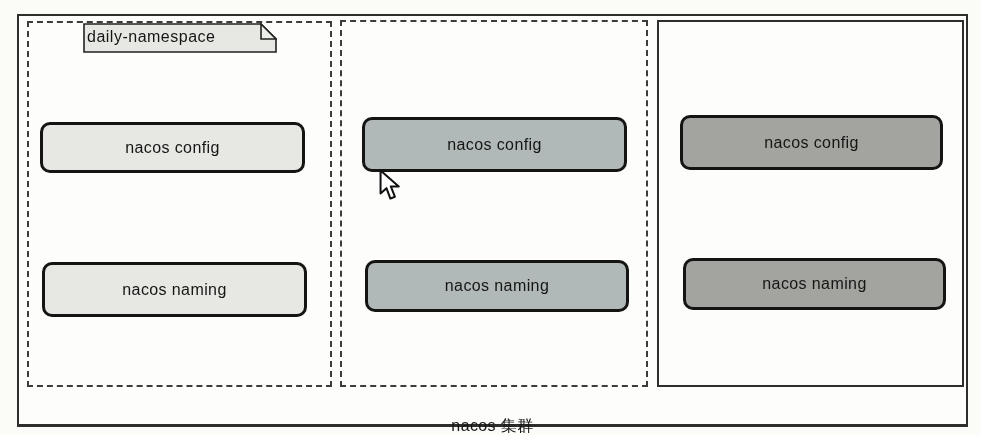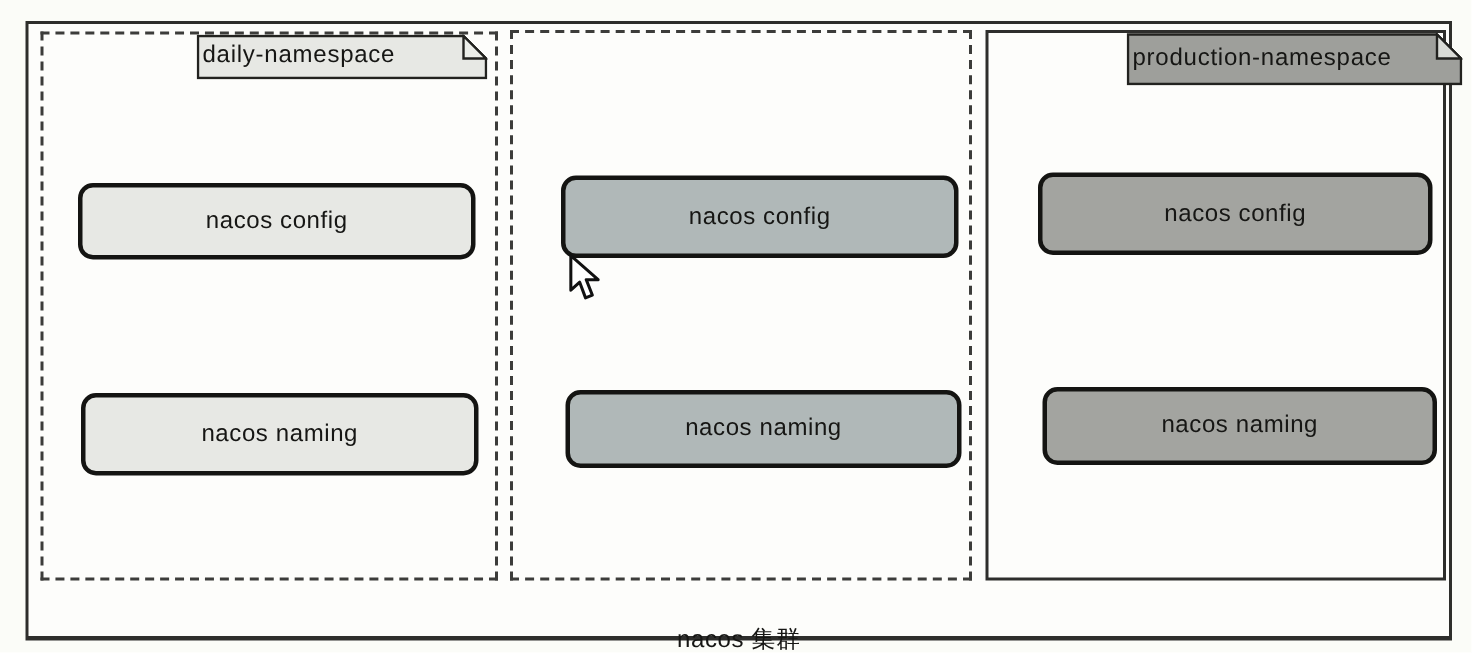--- a/index.html
+++ b/index.html
@@ -17,37 +17,37 @@
     width: 951px; height: 413px;
     background: #fdfdfb;
     border: 2px solid #2e2e2c;
     border-bottom-width: 3px;
   }
   .col { position: absolute; background: transparent; }
   .col-daily { left: 27px; top: 21px; width: 305px; height: 366px; border: 2px dashed #3c3c3a; }
   .col-beta  { left: 340px; top: 20px; width: 308px; height: 367px; border: 2px dashed #3c3c3a; }
   .col-prod  { left: 657px; top: 20px; width: 307px; height: 367px; border: 2px solid #2e2e2c; }
 
-  .tab { position: absolute; margin-left: 48px; }
+  .tab { position: absolute; }
   .tab svg { position: absolute; left: 0; top: 0; }
   .tab-label {
     position: absolute; left: 4px; top: 0; bottom: 2px;
     display: flex; align-items: center;
     font-size: 16px; letter-spacing: 0.5px; white-space: nowrap;
   }
   .tab-daily { left: 83px;  top: 23px; width: 194px; height: 30px; }
   .tab-beta  { left: 410px; top: 22px; width: 193px; height: 31px; }
   .tab-prod  { left: 703px; top: 22px; width: 224px; height: 35px; }
 
   .node {
     position: absolute;
     border: 3px solid #141412;
     border-radius: 10px;
     display: flex; align-items: center; justify-content: center;
-    font-size: 16px; letter-spacing: 0.4px; margin-left: 12px;
+    font-size: 16px; letter-spacing: 0.4px;
   }
   .fill-daily { background: #e7e8e4; }
   .fill-beta  { background: #b0b8b8; }
   .fill-prod  { background: #a3a4a0; }
 
   .node-d-config { left: 40px;  top: 122px; width: 265px; height: 51px; }
   .node-d-naming { left: 42px;  top: 262px; width: 265px; height: 55px; }
   .node-b-config { left: 362px; top: 117px; width: 265px; height: 55px; }
   .node-b-naming { left: 365px; top: 260px; width: 264px; height: 52px; }
   .node-p-config { left: 680px; top: 115px; width: 263px; height: 55px; }
@@ -83,27 +83,20 @@
 
   <div class="col col-beta"></div>
   <div class="node fill-beta node-b-config">
     <span>nacos config</span>
   </div>
   <div class="node fill-beta node-b-naming">
     <span>nacos naming</span>
   </div>
 
   <div class="col col-prod"></div>
-  <div class="tab tab-prod">
-    <svg width="224" height="35" viewBox="0 0 224 35">
-      <path d="M1,1 H207 L223,17 V34 H1 Z" fill="#9e9f9b" stroke="#22221f" stroke-width="1.6"></path>
-      <path d="M207,1 V17 H223 Z" fill="#d9dbd6" stroke="#22221f" stroke-width="1.6"></path>
-    </svg>
-    <span class="tab-label">production-namespace</span>
-  </div>
   <div class="node fill-prod node-p-config">
     <span>nacos config</span>
   </div>
   <div class="node fill-prod node-p-naming">
     <span>nacos naming</span>
   </div>
 
   <div class="cluster-label">nacos 集群</div>
 
   <div class="cursor">

